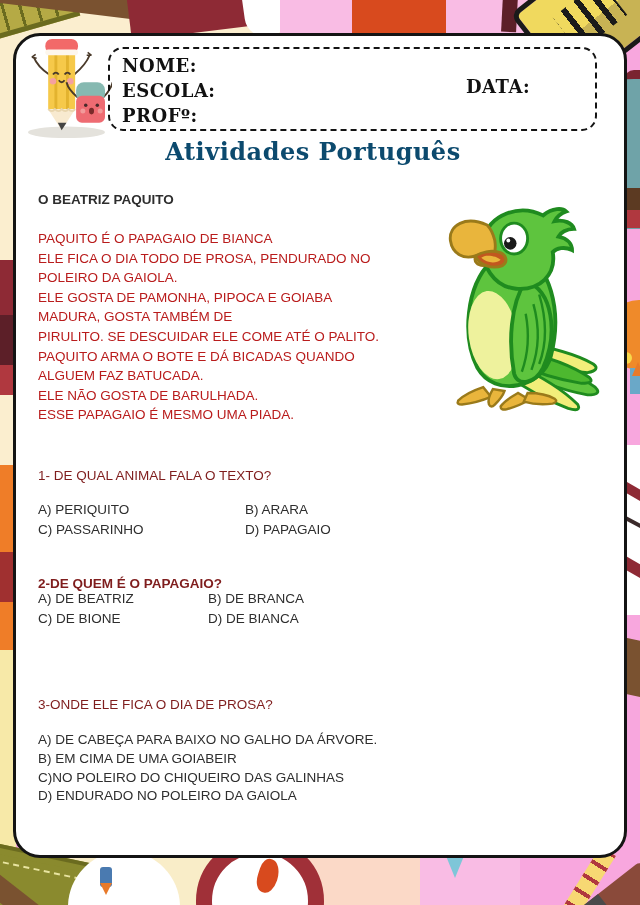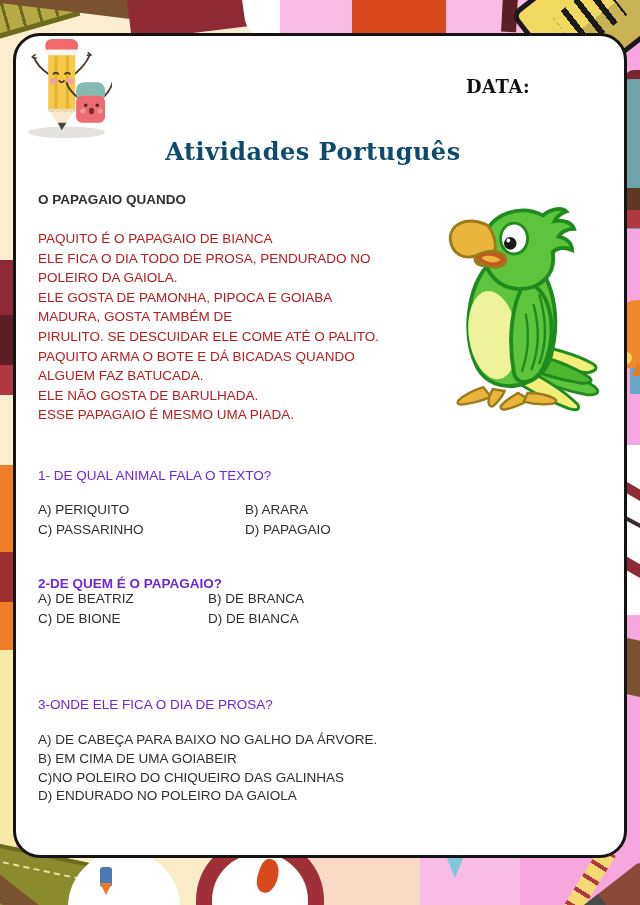--- a/index.html
+++ b/index.html
@@ -62,21 +62,21 @@
 
   .mascots{position:absolute;left:20px;top:36px;width:92px;height:104px;}
 
   .page-title{position:absolute;left:13px;top:137px;width:600px;text-align:center;font-family:"DejaVu Serif",serif;font-weight:bold;font-size:24px;color:#0c4a6e;letter-spacing:0.5px;}
 
   .reading-heading{position:absolute;left:38px;top:192px;font-size:13.5px;font-weight:bold;color:#2e2e2e;}
   .reading-text{position:absolute;left:38px;top:229px;width:400px;font-size:13.5px;line-height:19.6px;color:#b91c1c;}
 
   .parrot{position:absolute;left:424px;top:198px;width:186px;height:222px;}
 
-  .question-prompt{position:absolute;left:38px;font-size:13.5px;color:#6d28d9;}
+  .question-prompt{position:absolute;left:38px;font-size:13.5px;color:#7f1d1d;}
   .options-grid{position:absolute;left:38px;display:grid;grid-auto-flow:row;font-size:13.5px;line-height:19.5px;color:#2e2e2e;}
   .q1-options{grid-template-columns:207px auto;top:500px;}
   .q2-options{grid-template-columns:170px auto;top:589px;}
   .q3-options{position:absolute;left:38px;top:731px;font-size:13.5px;line-height:18.8px;color:#2e2e2e;}
 </style>
 </head>
 <body>
 
 <div class="page">
 
@@ -149,25 +149,30 @@
 
     <rect x="58" y="48" width="30" height="20" rx="8" fill="#86b9b1"></rect>
     <rect x="58" y="62" width="30" height="28" rx="6" fill="#ee6b72"></rect>
     <circle cx="68" cy="72" r="1.8" fill="#4a2a2a"></circle>
     <circle cx="80" cy="72" r="1.8" fill="#4a2a2a"></circle>
     <ellipse cx="74" cy="78" rx="2.6" ry="3.4" fill="#7a2a2a"></ellipse>
     <circle cx="65" cy="78" r="2.6" fill="#f29a9a"></circle>
     <circle cx="83" cy="78" r="2.6" fill="#f29a9a"></circle>
   </svg>
 
+  <div class="name-box">
+    <div class="field">NOME:</div>
+    <div class="field">ESCOLA:</div>
+    <div class="field">PROFº:</div>
+  </div>
   <div class="field-data">DATA:</div>
 
   <div class="page-title">Atividades Português</div>
 
-  <div class="reading-heading">O PAPAGAIO QUANDO</div>
+  <div class="reading-heading">O BEATRIZ PAQUITO</div>
   <div class="reading-text">
     <div>PAQUITO É O PAPAGAIO DE BIANCA</div>
     <div>ELE FICA O DIA TODO DE PROSA, PENDURADO NO</div>
     <div>POLEIRO DA GAIOLA.</div>
     <div>ELE GOSTA DE PAMONHA, PIPOCA E GOIABA</div>
     <div>MADURA, GOSTA TAMBÉM DE</div>
     <div>PIRULITO. SE DESCUIDAR ELE COME ATÉ O PALITO.</div>
     <div>PAQUITO ARMA O BOTE E DÁ BICADAS QUANDO</div>
     <div>ALGUEM FAZ BATUCADA.</div>
     <div>ELE NÃO GOSTA DE BARULHADA.</div>

